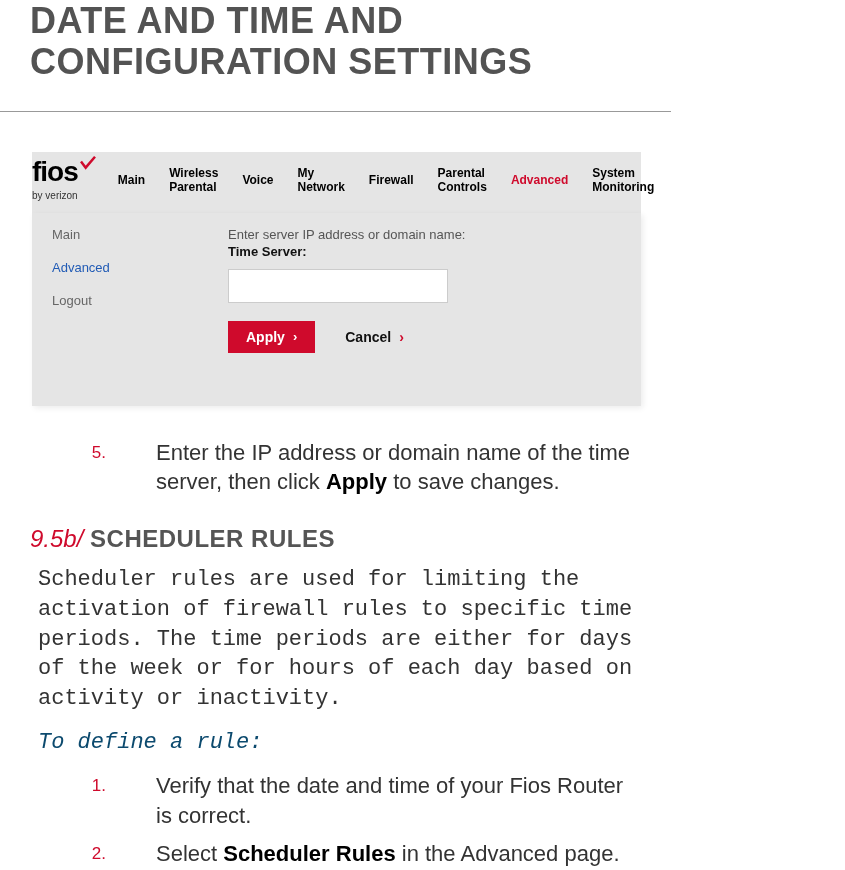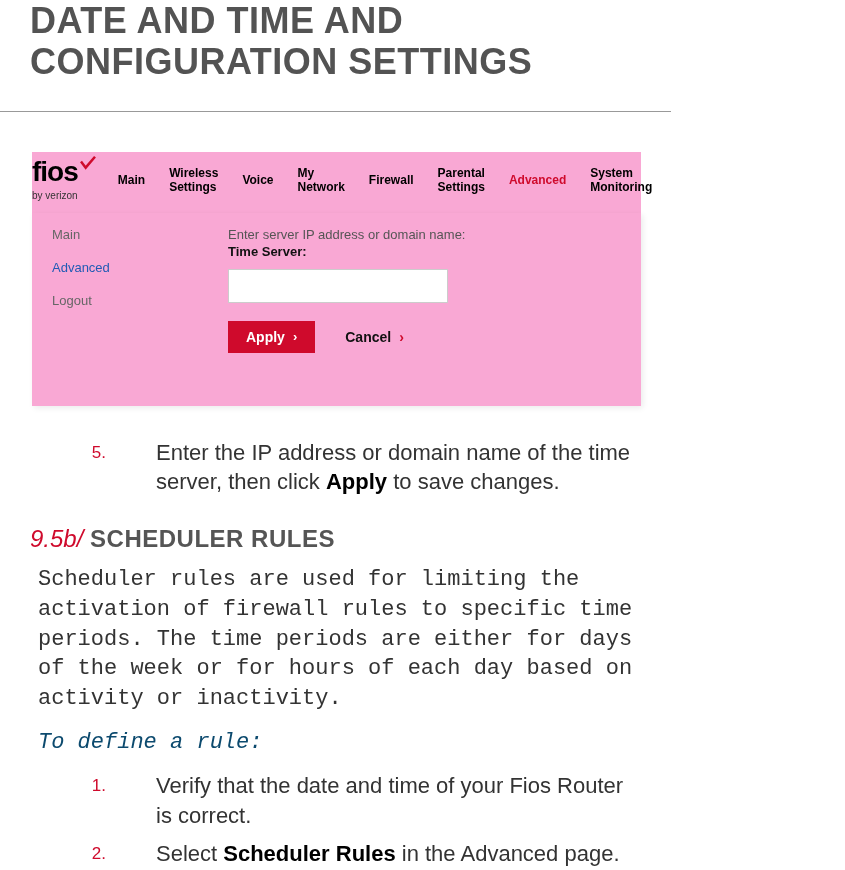--- a/index.html
+++ b/index.html
@@ -27,21 +27,21 @@
   .hr {
     border: none;
     border-top: 1px solid #999;
     margin: 0 -30px 40px -30px;
   }
 
   
   .router {
     margin-left: 2px;
     margin-bottom: 28px;
-    background: #f9a8d4;
+    background: #e5e5e5;
   }
   .topbar {
     display: flex;
     align-items: center;
     gap: 22px;
     padding: 8px 10px 10px 0;
   }
   .logo {
     display: flex;
     flex-direction: column;
@@ -220,25 +220,25 @@
         <div class="logo-row">
           <span class="logo-word">fios</span>
           <svg class="logo-check" viewBox="0 0 20 18">
             <polyline points="1,7 7,15 19,1" fill="none" stroke="#cf0a2c" stroke-width="3.2"></polyline>
           </svg>
         </div>
         <span class="logo-sub">by verizon</span>
       </div>
       <div class="toptabs">
         <span>Main</span>
-        <span>Wireless Settings</span>
+        <span>Wireless Parental</span>
         <span>Voice</span>
         <span>My Network</span>
         <span>Firewall</span>
-        <span>Parental Settings</span>
+        <span>Parental Controls</span>
         <span class="active">Advanced</span>
         <span>System Monitoring</span>
       </div>
     </div>
 
     <div class="router-body">
       <div class="sidebar">
         <span class="sb-item">Main</span>
         <span class="sb-item active">Advanced</span>
         <span class="sb-item">Logout</span>

